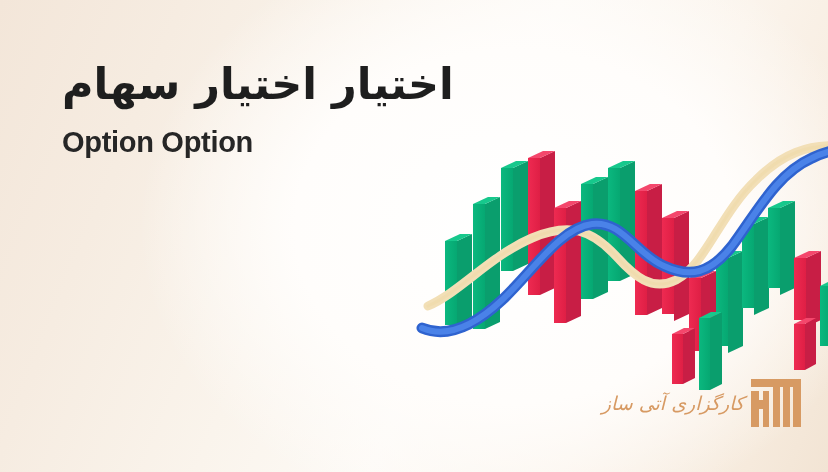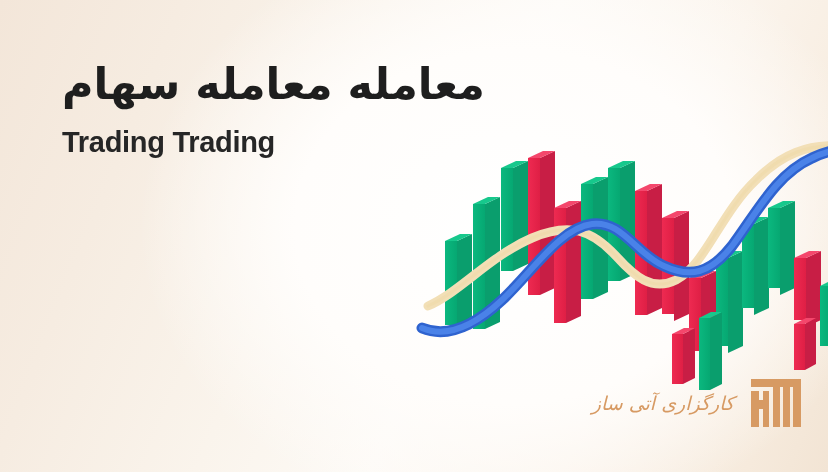--- a/index.html
+++ b/index.html
@@ -43,38 +43,38 @@
   .badge svg{display:block;overflow:visible;}
   .badge-call{left:536px;top:101px;}
   .badge-put{left:662px;top:136px;}
   .badge-label{
     font-family:"Liberation Sans","DejaVu Sans",sans-serif;
     font-weight:700;fill:#ffffff;
   }
   
   .brand{
     position:absolute;right:24px;bottom:44px;
-    display:flex;align-items:center;gap:16px;
+    display:flex;align-items:center;gap:6px;
   }
   .brand-name{
     direction:rtl;unicode-bidi:bidi-override;
     font-family:"DejaVu Sans","Liberation Sans",sans-serif;
     font-size:19px;font-weight:400;color:#d79a63;
     white-space:nowrap;font-style:italic;letter-spacing:0.5px;
   }
   .brand-mark{width:54px;height:50px;display:block;}
 </style>
 </head>
 <body>
 
 <div class="banner">
 
   <div class="text-block">
-    <div class="title-fa">معامله معامله سهام</div>
-    <div class="title-en">Trading Trading</div>
+    <div class="title-fa">اختیار اختیار سهام</div>
+    <div class="title-en">Option Option</div>
   </div>
 
   <div class="chart-stage">
     <svg viewBox="0 0 408 280" xmlns="http://www.w3.org/2000/svg">
       <defs>
         <linearGradient id="gUpFace" x1="0" y1="0" x2="1" y2="0">
           <stop offset="0" stop-color="#0bb87f"></stop>
           <stop offset="1" stop-color="#06a872"></stop>
         </linearGradient>
         <linearGradient id="gDnFace" x1="0" y1="0" x2="1" y2="0">

